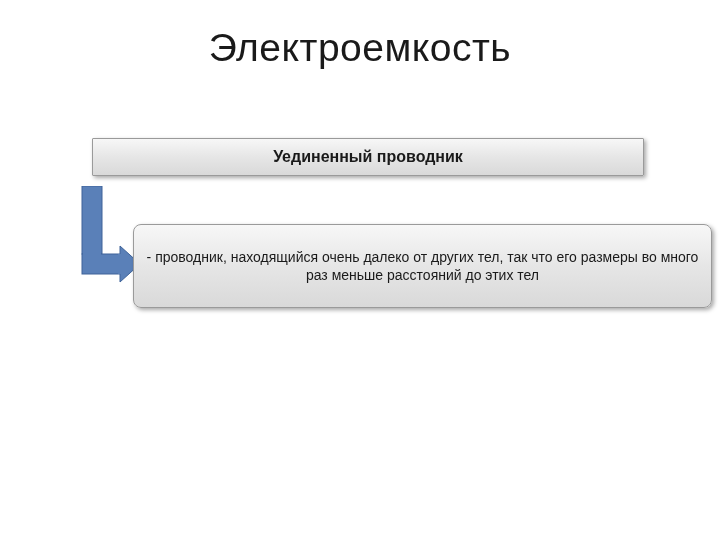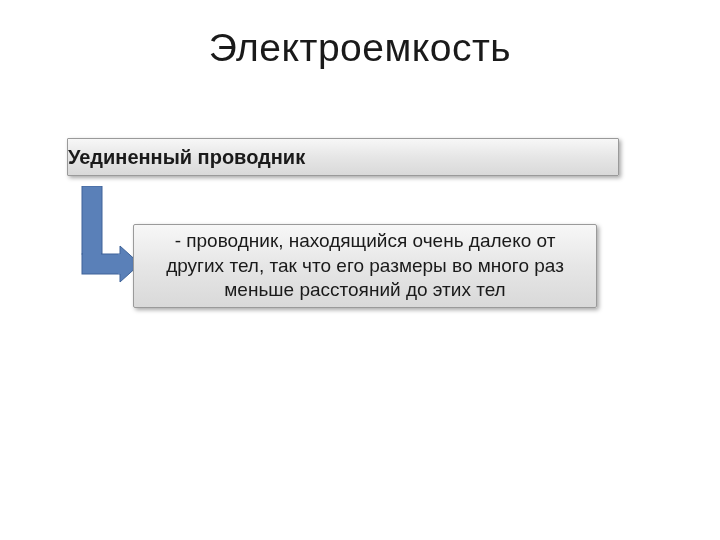--- a/index.html
+++ b/index.html
@@ -14,49 +14,50 @@
     .title {
       text-align: center;
       font-size: 39px;
       font-weight: 400;
       color: #1a1a1a;
       margin-top: 26px;
       letter-spacing: 0.5px;
     }
     .box-heading {
       position: absolute;
-      left: 67px;
+      left: 92px;
       top: 138px;
       width: 552px;
       height: 38px;
       background: linear-gradient(to bottom, #f7f7f7 0%, #e6e6e6 50%, #d9d9d9 100%);
       border: 1px solid #9a9a9a;
       border-radius: 1px;
       box-shadow: 2px 2px 4px rgba(0,0,0,0.35);
       display: flex;
       align-items: center;
-      font-size: 20px;
+      justify-content: center;
+      font-size: 16px;
       font-weight: 700;
       color: #1a1a1a;
     }
     .box-body {
       position: absolute;
       left: 133px;
       top: 224px;
-      width: 464px;
+      width: 579px;
       height: 84px;
       background: linear-gradient(to bottom, #f7f7f7 0%, #e6e6e6 50%, #d9d9d9 100%);
       border: 1px solid #9a9a9a;
-      border-radius: 2px;
+      border-radius: 8px;
       box-shadow: 2px 2px 4px rgba(0,0,0,0.35);
       display: flex;
       align-items: center;
       justify-content: center;
       text-align: center;
-      font-size: 19px;
+      font-size: 14px;
       color: #1a1a1a;
       padding: 6px 10px;
       line-height: 1.3;
     }
     .arrow {
       position: absolute;
       left: 76px;
       top: 186px;
     }
   </style>

